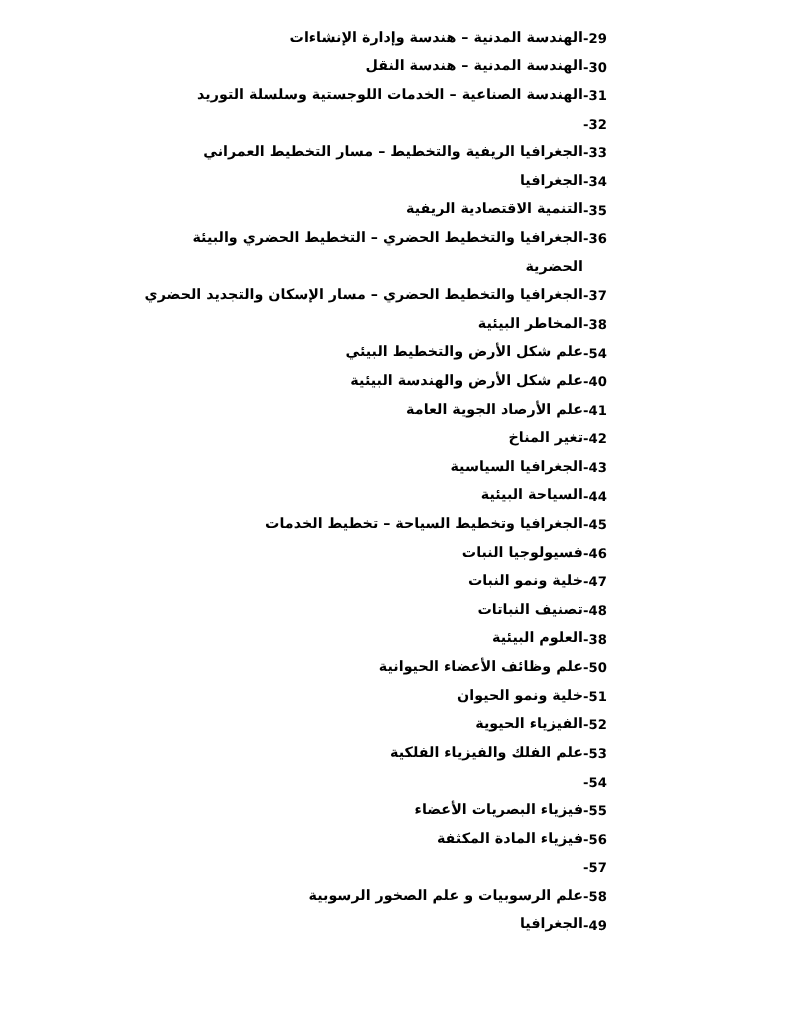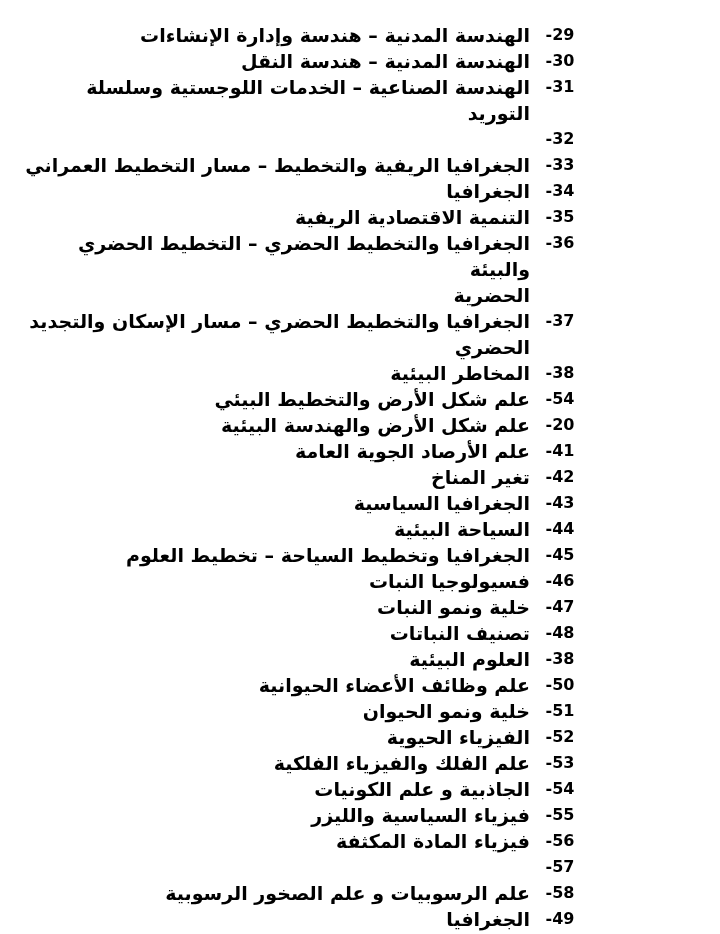--- a/index.html
+++ b/index.html
@@ -26,31 +26,31 @@
     display: block;
   }
   .row {
     display: flex;
     flex-direction: row; 
     align-items: flex-start;
   }
   .num {
     flex: 0 0 60px;
     direction: rtl;
-    font-size: 16px;
+    font-size: 12px;
     line-height: 26px;
     font-weight: bold;
     white-space: nowrap;
-    text-align: center;
+    text-align: left;
     color: #000000;
   }
   .txt {
     flex: 1 1 auto;
     direction: rtl;
-    font-size: 19px;
+    font-size: 13px;
     line-height: 26px;
     font-weight: bold;
     text-align: right;
     white-space: pre-wrap;
     color: #000000;
   }
 </style>
 </head>
 <body>
 
@@ -105,21 +105,21 @@
     <span class="num">38-</span>
     <span class="txt">المخاطر البيئية</span>
   </div>
 
   <div class="row">
     <span class="num">54-</span>
     <span class="txt">علم شكل الأرض والتخطيط البيئي</span>
   </div>
 
   <div class="row">
-    <span class="num">20-</span>
+    <span class="num">40-</span>
     <span class="txt">علم شكل الأرض والهندسة البيئية</span>
   </div>
 
   <div class="row">
     <span class="num">41-</span>
     <span class="txt">علم الأرصاد الجوية العامة</span>
   </div>
 
   <div class="row">
     <span class="num">42-</span>
@@ -131,21 +131,21 @@
     <span class="txt">الجغرافيا السياسية</span>
   </div>
 
   <div class="row">
     <span class="num">44-</span>
     <span class="txt">السياحة البيئية</span>
   </div>
 
   <div class="row">
     <span class="num">45-</span>
-    <span class="txt">الجغرافيا وتخطيط السياحة – تخطيط العلوم</span>
+    <span class="txt">الجغرافيا وتخطيط السياحة – تخطيط الخدمات</span>
   </div>
 
   <div class="row">
     <span class="num">46-</span>
     <span class="txt">فسيولوجيا النبات</span>
   </div>
 
   <div class="row">
     <span class="num">47-</span>
     <span class="txt">خلية ونمو النبات</span>
@@ -176,26 +176,25 @@
     <span class="txt">الفيزياء الحيوية</span>
   </div>
 
   <div class="row">
     <span class="num">53-</span>
     <span class="txt">علم الفلك والفيزياء الفلكية</span>
   </div>
 
   <div class="row">
     <span class="num">54-</span>
-    <span class="txt">الجاذبية و علم الكونيات</span>
   </div>
 
   <div class="row">
     <span class="num">55-</span>
-    <span class="txt">فيزياء السياسية والليزر</span>
+    <span class="txt">فيزياء البصريات الأعضاء</span>
   </div>
 
   <div class="row">
     <span class="num">56-</span>
     <span class="txt">فيزياء المادة المكثفة</span>
   </div>
 
   <div class="row">
     <span class="num">57-</span>
   </div>

